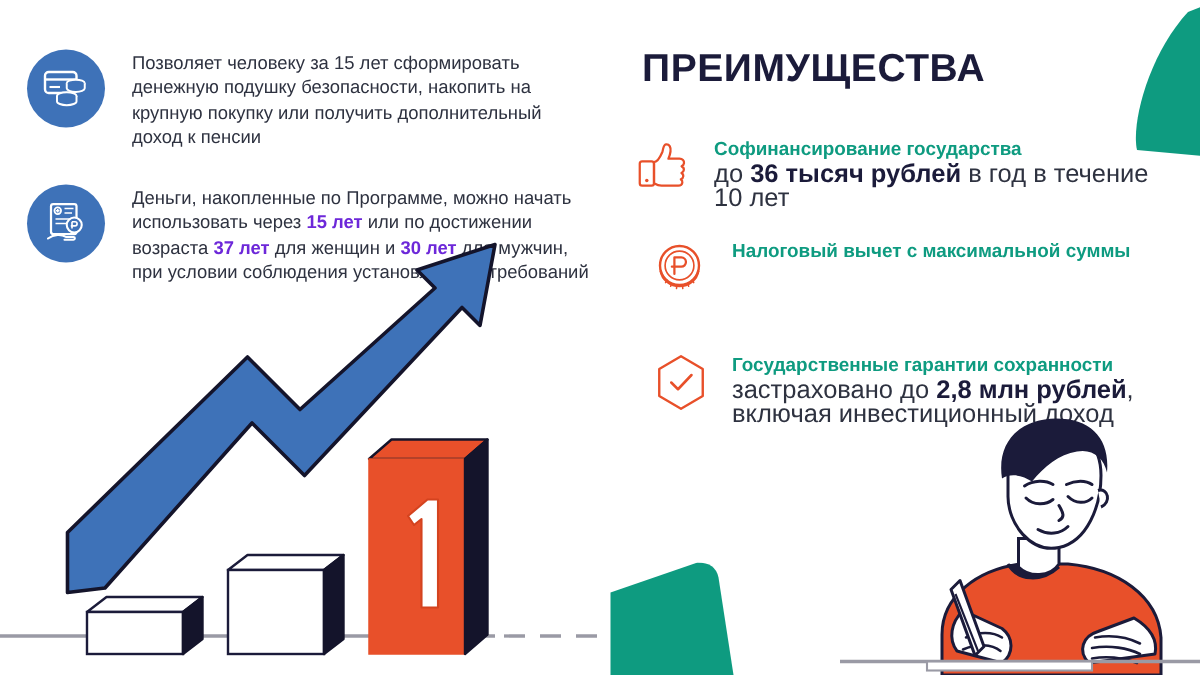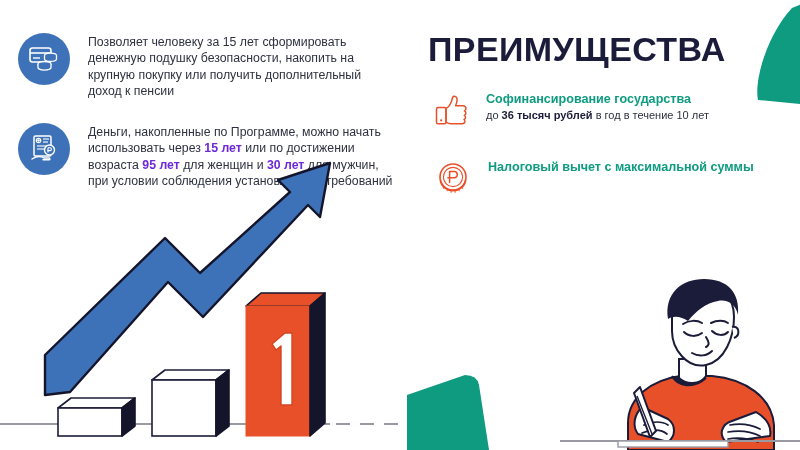--- a/index.html
+++ b/index.html
@@ -61,53 +61,53 @@
   .hl-orange {
     color: #6d28d9;
     font-weight: bold;
   }
 
   
   #advantages-title {
     position: absolute;
     left: 428px;
     top: 30px;
-    font-size: 34px;
+    font-size: 26px;
     font-weight: bold;
     letter-spacing: 0.4px;
     color: #1B1B3A;
   }
   .adv-item {
     position: absolute;
     display: flex;
     align-items: flex-start;
     width: 360px;
   }
-  #adv-item-0 { left: 430px; top: 90px; }
+  #adv-item-0 { left: 420px; top: 90px; }
   #adv-item-1 { left: 432px; top: 158px; }
   #adv-item-2 { left: 432px; top: 234px; }
 
   .adv-icon {
     flex: 0 0 44px;
     width: 44px;
     height: 42px;
     display: flex;
     align-items: center;
     justify-content: center;
   }
   .adv-text { margin-left: 12px; padding-top: 1px; }
   .adv-head {
     font-size: 12.6px;
     font-weight: bold;
     color: #0E9B80;
     line-height: 16px;
     white-space: nowrap;
   }
   .adv-sub {
-    font-size: 11px;
+    font-size: 17px;
     color: #2E3240;
     line-height: 15.6px;
     margin-top: 1px;
   }
   .adv-sub b { font-weight: bold; color: #1B1B3A; }
 
   
   #chart { position: absolute; left: 0; top: 130px; width: 430px; height: 320px; }
   
   #person { position: absolute; left: 560px; top: 275px; width: 240px; height: 175px; }
@@ -152,21 +152,21 @@
         <line x1="15" y1="6" x2="21" y2="6" stroke="#ffffff" stroke-width="1.1"></line>
         <line x1="15" y1="9" x2="20" y2="9" stroke="#ffffff" stroke-width="1.1"></line>
         <line x1="9" y1="13" x2="20" y2="13" stroke="#ffffff" stroke-width="1.1"></line>
         <line x1="9" y1="16" x2="17" y2="16" stroke="#ffffff" stroke-width="1.1"></line>
         <circle cx="21.5" cy="17" r="5" fill="#3E72B8" stroke="#ffffff" stroke-width="1.4"></circle>
         <path d="M20 14.8 v4.6 M20 14.8 h2 a1.4 1.4 0 0 1 0 2.8 h-2.8" fill="none" stroke="#ffffff" stroke-width="1.1"></path>
         <path d="M4 26 c4 -3 9 -3 12 -1 h5 c1.2 0 1.2 1.8 0 1.8 h-6" fill="none" stroke="#ffffff" stroke-width="1.4" stroke-linecap="round"></path>
       </svg>
     </div>
     <div class="info-text">
-      <span>Деньги, накопленные по Программе, можно начать использовать через </span><span class="hl-orange">15 лет</span><span> или по достижении возраста </span><span class="hl-orange">95 лет</span><span> для женщин и </span><span class="hl-orange">30 лет</span><span> для мужчин, при условии соблюдения установленных требований</span>
+      <span>Деньги, накопленные по Программе, можно начать использовать через </span><span class="hl-orange">15 лет</span><span> или по достижении возраста </span><span class="hl-orange">37 лет</span><span> для женщин и </span><span class="hl-orange">30 лет</span><span> для мужчин, при условии соблюдения установленных требований</span>
     </div>
   </div>
 
   <div id="advantages-title">ПРЕИМУЩЕСТВА</div>
 
   <div class="adv-item" id="adv-item-0">
     <div class="adv-icon">
       <svg width="38" height="36" viewBox="0 0 38 36">
         <path d="M13 15 C15 15 17 12 18.5 8.5 C19.3 6.4 19 3.5 21 3.2 C23.2 2.9 24.4 5.2 24 8 C23.8 9.6 23.2 11.4 22.6 12.8 L30 12.8 C32 12.8 33.2 14.2 33 15.8 C32.9 16.8 32.2 17.5 31.4 17.9 C32.4 18.3 33 19.2 32.9 20.3 C32.8 21.3 32.1 22 31.3 22.4 C32.1 22.8 32.6 23.6 32.5 24.6 C32.4 25.6 31.7 26.3 30.9 26.6 C31.6 27 32 27.8 31.9 28.7 C31.7 30 30.6 30.8 29.2 30.8 L18 30.8 C15.8 30.8 14.4 30 13 29.2 Z" fill="none" stroke="#E8502A" stroke-width="1.5" stroke-linejoin="round"></path>
         <rect x="3.5" y="14.5" width="9.5" height="16.3" rx="1.6" fill="none" stroke="#E8502A" stroke-width="1.5"></rect>
@@ -194,20 +194,32 @@
           <line x1="23.6" y1="29" x2="24.1" y2="30.9"></line>
           <line x1="26.7" y1="26.6" x2="27.5" y2="28.4"></line>
         </g>
       </svg>
     </div>
     <div class="adv-text">
       <div class="adv-head">Налоговый вычет с максимальной суммы</div>
     </div>
   </div>
 
+  <div class="adv-item" id="adv-item-2">
+    <div class="adv-icon">
+      <svg width="38" height="40" viewBox="0 0 38 40">
+        <path d="M19 2.5 L33.5 11 L33.5 29 L19 37.5 L4.5 29 L4.5 11 Z" fill="none" stroke="#E8502A" stroke-width="1.6" stroke-linejoin="round"></path>
+        <path d="M12.5 20 L17 24.5 L26 15" fill="none" stroke="#E8502A" stroke-width="1.7" stroke-linecap="round" stroke-linejoin="round"></path>
+      </svg>
+    </div>
+    <div class="adv-text">
+      <div class="adv-head">Государственные гарантии сохранности</div>
+      <div class="adv-sub"><span>застраховано до </span><b>2,8 млн рублей</b><span>, включая инвестиционный доход</span></div>
+    </div>
+  </div>
 
   <svg id="chart" viewBox="0 0 430 320" preserveAspectRatio="none">
 
     <g>
       <path d="M45 265 L45 225 L165 108 L200 143 L290 62 L278 50 L330 33 L320 87 L308 75 L203 187 L168 152 L70 262 Z" fill="#3E72B8" stroke="#14142B" stroke-width="2.4" stroke-linejoin="round"></path>
     </g>
 
     <line x1="0" y1="294" x2="330" y2="294" stroke="#9A9AA5" stroke-width="2.2"></line>
     <line x1="336" y1="294" x2="400" y2="294" stroke="#9A9AA5" stroke-width="2.2" stroke-dasharray="14 10"></line>
 

